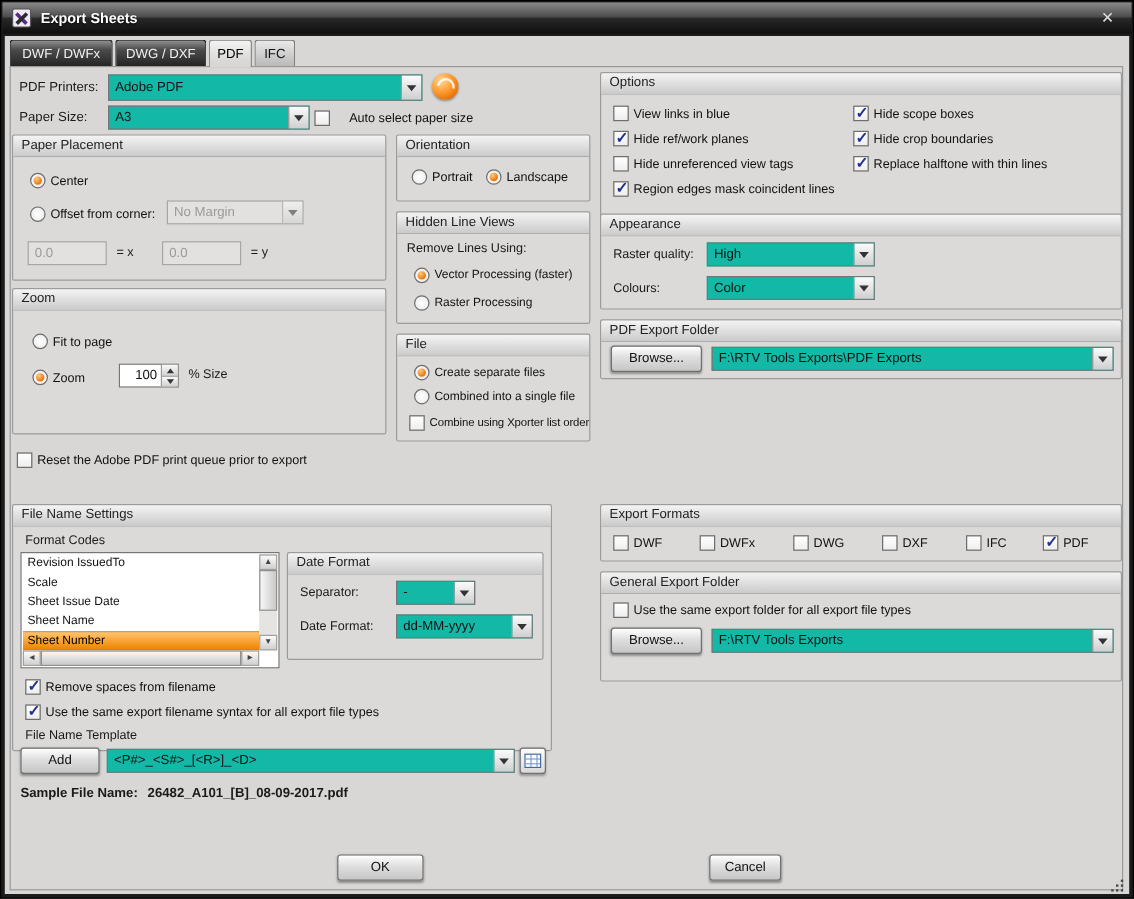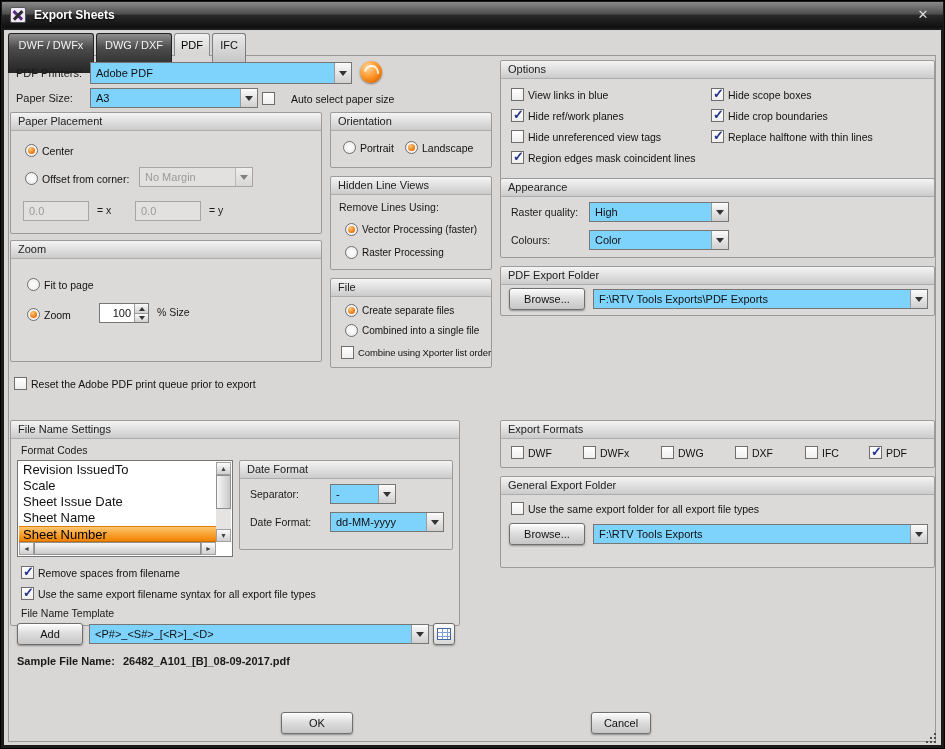--- a/index.html
+++ b/index.html
@@ -18,34 +18,34 @@
   .app-icon::before,.app-icon::after { content:""; position:absolute; left:1px; top:6px; width:12px; height:2.5px; background:#5a2d82; }
   .app-icon::before { transform:rotate(45deg); }
   .app-icon::after  { transform:rotate(-45deg); background:#2b2b2b; }
   .win-title { color:#fff; font-size:12px; font-weight:bold; margin-left:8px; text-shadow:0 1px 2px #000; }
   .close-btn { position:absolute; right:10px; top:4px; width:20px; height:18px; color:#ddd;
                font-size:13px; text-align:center; line-height:18px; cursor:default; }
 
   .client { position:absolute; left:4px; top:30px; width:937px; height:715px; background:#d8d7d5; }
 
   
-  .tab { position:absolute; top:33px; height:40px; line-height:22px; text-align:center;
+  .tab { position:absolute; top:33px; height:22px; line-height:22px; text-align:center;
          font-size:11px; border:1px solid #222; border-bottom:none; border-radius:3px 3px 0 0; z-index:2; }
   .tab.dark  { background:linear-gradient(#8f8f8f,#4c4c4c 35%,#242424); color:#f2f2f2; }
   .tab.light { background:linear-gradient(#e9e9e9,#b9b9b9); color:#111; border-color:#7d7d7d; }
   .tab.active{ background:linear-gradient(#f3f3f3,#d8d7d5 80%); color:#000; border-color:#8a8a8a;
                height:23px; z-index:3; }
   .tabpage { position:absolute; left:8px; top:55px; width:928px; height:687px;
              border:1px solid #999; background:#d8d7d5; z-index:1; }
 
   
   .flabel { position:absolute; white-space:nowrap; color:#1a1a1a; }
   .bold { font-weight:bold; }
 
-  .combo { position:absolute; height:20px; background:#7dd3fc; border:1px solid #767676;
+  .combo { position:absolute; height:20px; background:#14b8a6; border:1px solid #767676;
            display:flex; align-items:stretch; z-index:4; }
   .combo .txt { flex:1; padding:0 5px; display:flex; align-items:center; white-space:nowrap; overflow:hidden; }
   .combo .cbtn { width:17px; background:linear-gradient(#fbfbfb,#cfcfcf); border-left:1px solid #9a9a9a;
                  position:relative; flex:none; }
   .combo .cbtn::after { content:""; position:absolute; left:50%; top:50%; margin:-2px 0 0 -4px;
                         border:4px solid transparent; border-top:5px solid #333; }
   .combo.disabled { background:#e2e1df; border-color:#a6a6a6; }
   .combo.disabled .txt { color:#9a9a9a; }
   .combo.disabled .cbtn { opacity:.55; }
 
@@ -80,21 +80,21 @@
   .sarrow { flex:1; background:linear-gradient(#fafafa,#d0d0d0); position:relative; }
   .sarrow + .sarrow { border-top:1px solid #9a9a9a; }
   .sarrow::after { content:""; position:absolute; left:50%; top:50%; margin:-2px 0 0 -3px;
                    border:3px solid transparent; }
   .sarrow.up::after { border-bottom:4px solid #333; margin-top:-4px; }
   .sarrow.down::after { border-top:4px solid #333; }
 
   
   .listbox { position:absolute; background:#fff; border:1px solid #767676; z-index:4; }
   .lb-items { position:absolute; left:1px; top:1px; right:16px; bottom:14px; overflow:hidden; }
-  .lb-item { height:16px; line-height:16px; padding-left:4px; font-size:13px; white-space:nowrap; }
+  .lb-item { height:16px; line-height:16px; padding-left:4px; font-size:10px; white-space:nowrap; }
   .lb-item.sel { background:linear-gradient(#ffc46d,#f08400); border-top:1px solid #e27d00;
                  border-bottom:1px solid #c76c00; color:#000; }
   .vscroll { position:absolute; top:1px; right:1px; bottom:14px; width:15px; background:#e5e4e2; }
   .hscroll { position:absolute; left:1px; bottom:1px; right:16px; height:13px; background:#e5e4e2;
              display:flex; justify-content:space-between; }
   .sb-btn { width:15px; height:13px; background:linear-gradient(#fbfbfb,#cfcfcf); border:1px solid #a0a0a0;
             font-size:7px; line-height:11px; text-align:center; color:#444; flex:none; }
   .vscroll .sb-btn { width:100%; }
   .vthumb { position:absolute; left:0; right:0; top:13px; height:34px;
             background:linear-gradient(90deg,#f7f7f7,#c9c9c9); border:1px solid #8f8f8f; }

